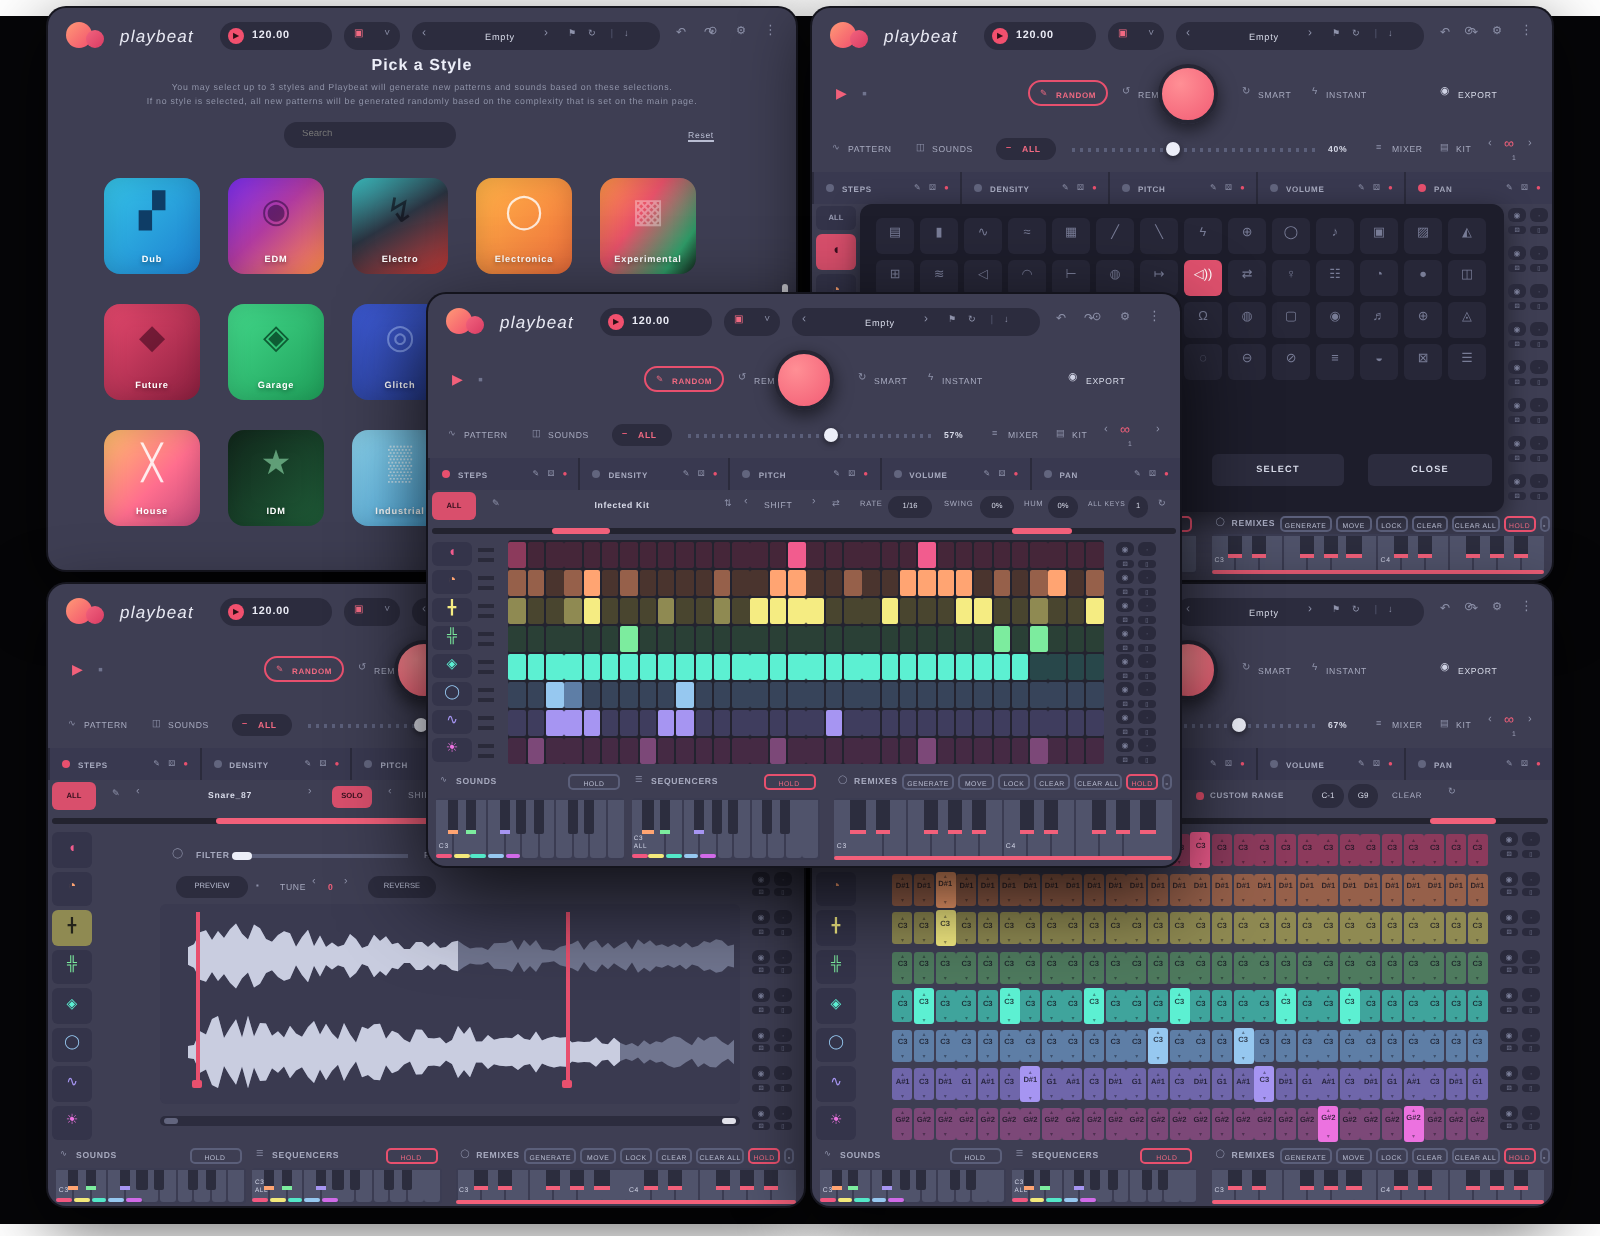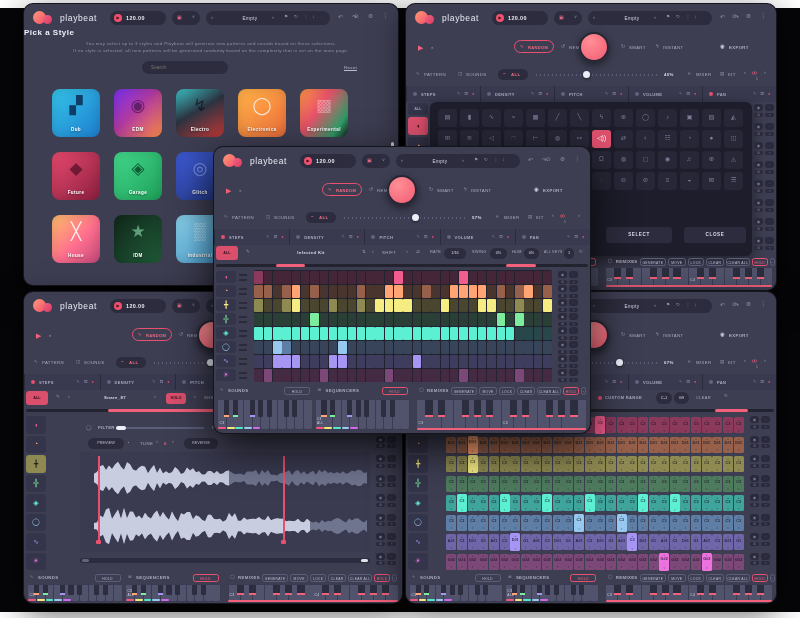--- a/index.html
+++ b/index.html
@@ -11,21 +11,21 @@
   .tl{font-size:4.3px;color:#a7aabf;letter-spacing:.35px;white-space:nowrap;}
   .tw{font-size:4.3px;color:#e9eaf4;letter-spacing:.35px;white-space:nowrap;}
   .ic{font-size:5px;color:#8e92aa;line-height:1;white-space:nowrap;}
   .hpill{height:14px;background:#2c2c3e;border-radius:7px;}
   .pill2{height:11px;background:#2c2c3e;border-radius:6px;}
   .logo{width:24px;height:14px;}
   .logo:before{content:"";position:absolute;left:0;top:0;width:13px;height:13px;border-radius:50%;
     background:linear-gradient(135deg,#ff9a76,#f2506e);}
   .logo:after{content:"";position:absolute;left:10px;top:3.5px;width:9px;height:9px;border-radius:50%;
     background:linear-gradient(135deg,#f2647e,#d93b63);}
-  .brand{font-size:8.5px;color:#e9eaf4;letter-spacing:.6px;}
+  .brand{font-size:8.5px;color:#e9eaf4;letter-spacing:.6px;font-style:italic;}
   .bpmdot{left:4px;top:3px;width:8px;height:8px;border-radius:50%;background:#f2506e;color:#2a1016;
     font-size:4px;text-align:center;line-height:8px;}
   .bpmtxt{left:16px;top:4px;font-size:5.4px;color:#e9eaf4;font-weight:bold;letter-spacing:.4px;}
   .knob{width:30px;height:30px;border-radius:50%;
     background:radial-gradient(circle at 35% 30%,#ff8f95,#f25c74);
     border:2.5px solid #262634;box-shadow:0 3px 9px rgba(0,0,0,.55);}
   .rnd-btn{height:13px;border:1px solid #e8506e;border-radius:7px;color:#f06a82;}
   .tab{height:16px;background:#393950;border-left:1px solid #2b2b3c;}
   .cell{border-radius:1px;}
   .kbbg{background:#3b3c52;border-radius:2px;}
@@ -71,21 +71,21 @@
       <div class="ic" style="left: 78px; top: 4px; font-size: 4.6px;">⚑</div>
       <div class="ic" style="left: 88px; top: 4px; font-size: 4.6px;">↻</div>
       <div class="ic" style="left: 98px; top: 4px; font-size: 4.6px; color: rgb(86, 90, 116);">❘</div>
       <div class="ic" style="left: 106px; top: 4px; font-size: 4.6px;">↓</div>
     </div>
     <div class="ic" style="left: 314px; top: 10px; font-size: 6px;">↶</div>
     <div class="ic" style="left: 328px; top: 10px; font-size: 6px;">↷</div>
     <div class="ic" style="left: 330px; top: 10px; font-size: 5.6px;">⊙</div>
     <div class="ic" style="left: 344px; top: 10px; font-size: 5.6px;">⚙</div>
     <div class="ic" style="left: 358px; top: 9px; font-size: 6.4px;">⋮</div>
-    <div class="tw" style="left: 0px; right: 0px; top: 24px; font-size: 8px; font-weight: bold; color: rgb(236, 238, 248); letter-spacing: 0.5px;">Pick a Style</div>
+    <div class="tw" style="left: 0px; right: 0px; top: 24px; text-align: center; font-size: 8px; font-weight: bold; color: rgb(236, 238, 248); letter-spacing: 0.5px;">Pick a Style</div>
     <div class="tl" style="left: 0px; right: 0px; top: 37px; text-align: center; font-size: 4.4px; color: rgb(143, 147, 168);">You may select up to 3 styles and Playbeat will generate new patterns and sounds based on these selections.</div>
     <div class="tl" style="left: 0px; right: 0px; top: 43.5px; text-align: center; font-size: 4.4px; color: rgb(143, 147, 168);">If no style is selected, all new patterns will be generated randomly based on the complexity that is set on the main page.</div>
     <input class="srch" placeholder="Search" style="left: 118px; top: 57px; width: 86px; height: 13px;">
     <div class="tl" style="left: 320px; top: 61px; text-decoration: underline; color: rgb(185, 189, 210);">Reset</div>
     <div class="tile" style="left: 28px; top: 85px; width: 48px; height: 48px; background: linear-gradient(135deg, rgb(53, 196, 232), rgb(29, 127, 208));">
       <div class="tglyph" style="color: rgb(14, 61, 102);">▞</div>
       <div class="tname">Dub</div>
     </div>
     <div class="tile" style="left: 90px; top: 85px; width: 48px; height: 48px; background: linear-gradient(135deg, rgb(123, 47, 242) 0%, rgb(176, 58, 160) 45%, rgb(255, 140, 71) 100%);">
       <div class="tglyph" style="color: rgba(40, 10, 60, 0.55);">◉</div>

